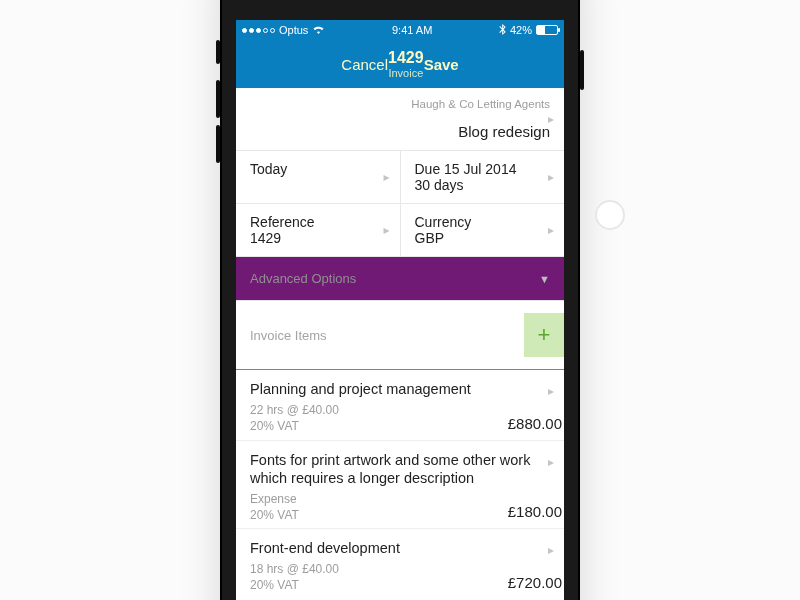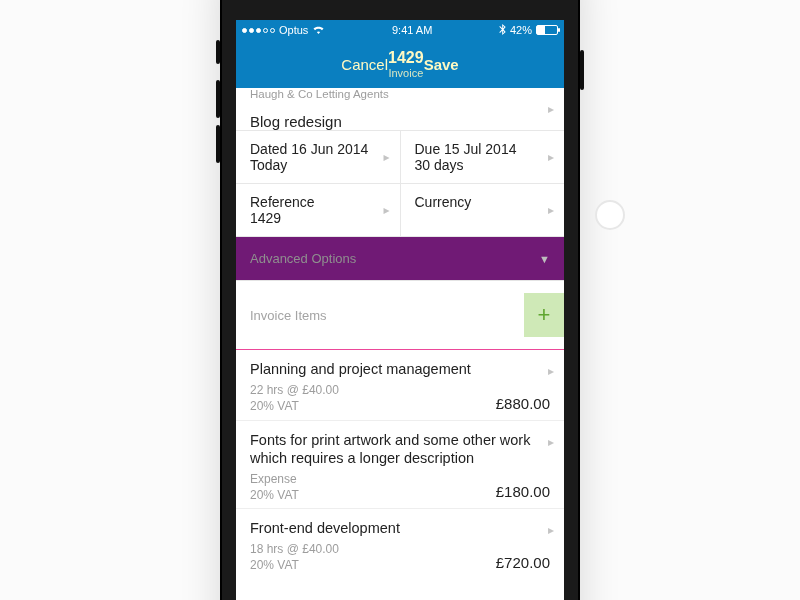--- a/index.html
+++ b/index.html
@@ -65,23 +65,24 @@
   .nav .title { text-align:center; line-height:1.1; }
   .nav .title .num { font-size:16px; font-weight:600; }
   .nav .title .sub { font-size:11px; opacity:.85; }
   .nav .btn { font-size:15px; }
   .nav .save { font-weight:600; }
 
   .content { height: calc(100% - 68px); overflow:hidden; }
 
   .row {
     border-bottom: 1px solid #e7e7e7;
-    padding: 0 14px;
+    padding: 10px 14px;
     position: relative;
     background:#fff;
+    text-align:right;
   }
   .row .sec-label { font-size:11.5px; color:#9d9d9d; }
   .row .value { font-size:15px; color:#222; margin-top:13px; }
   .chev { position:absolute; right:10px; top:50%; transform:translateY(-50%); color:#c4c4c4; font-size:12px; }
 
   .split { display:flex; }
   .split > .half { flex:1; position:relative; padding:10px 14px; }
   .split > .half:first-child { border-right:1px solid #e7e7e7; }
 
   .adv {
@@ -109,21 +110,21 @@
     color:#5fa62f; font-size:22px; font-weight:300;
   }
 
   .item {
     padding:10px 14px 5px 14px;
     border-bottom:1px solid #eee;
     position:relative;
   }
   .item .title { font-size:14.5px; line-height:1.25; color:#222; padding-right:18px; }
   .item .meta  { font-size:12px; color:#9d9d9d; margin-top:4px; line-height:1.35; }
-  .item .price { position:absolute; right:14px; bottom:8px; font-size:15px; color:#222; }
+  .item .price { position:absolute; right:2px; bottom:8px; font-size:15px; color:#222; }
   .item .chev  { top:14px; transform:none; }
 
   .annot-circle {
     position:absolute; left:595px; top:200px;
     width:30px; height:30px; border:2px solid #e7e7e7; border-radius:50%;
     background:#fff;
   }
 </style>
 </head>
 <body>
@@ -178,39 +179,39 @@
     <div class="content">
 
       <div class="row">
         <div class="sec-label">Haugh &amp; Co Letting Agents</div>
         <div class="value">Blog redesign</div>
         <span class="chev">▸</span>
       </div>
 
       <div class="split" style="border-bottom:1px solid #e7e7e7;">
         <div class="half">
-          <div class="sec-label">Dated 16 Jun 2014</div>
           <div class="value">Today</div>
           <span class="chev">▸</span>
         </div>
         <div class="half">
           <div class="sec-label">Due 15 Jul 2014</div>
           <div class="value">30 days</div>
           <span class="chev">▸</span>
         </div>
       </div>
 
       <div class="split" style="border-bottom:1px solid #e7e7e7;">
         <div class="half">
           <div class="sec-label">Reference</div>
           <div class="value">1429</div>
           <span class="chev">▸</span>
         </div>
         <div class="half">
           <div class="sec-label">Currency</div>
+          <div class="value">GBP</div>
           <span class="chev">▸</span>
         </div>
       </div>
 
       <div class="adv">
         <span>Advanced Options</span>
         <span class="caret">▼</span>
       </div>
 
       <div class="section-gap"></div>

